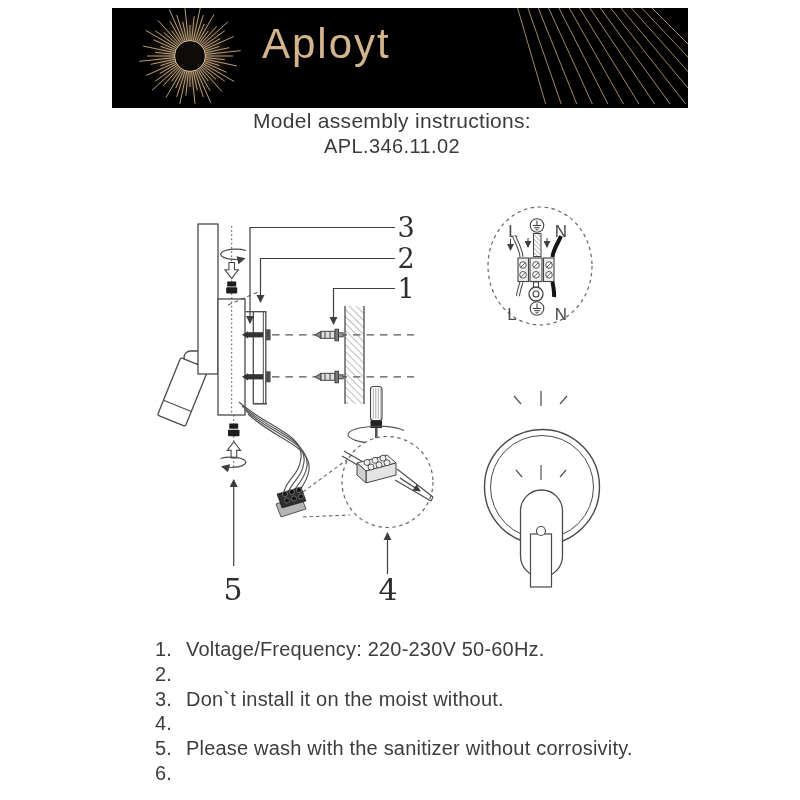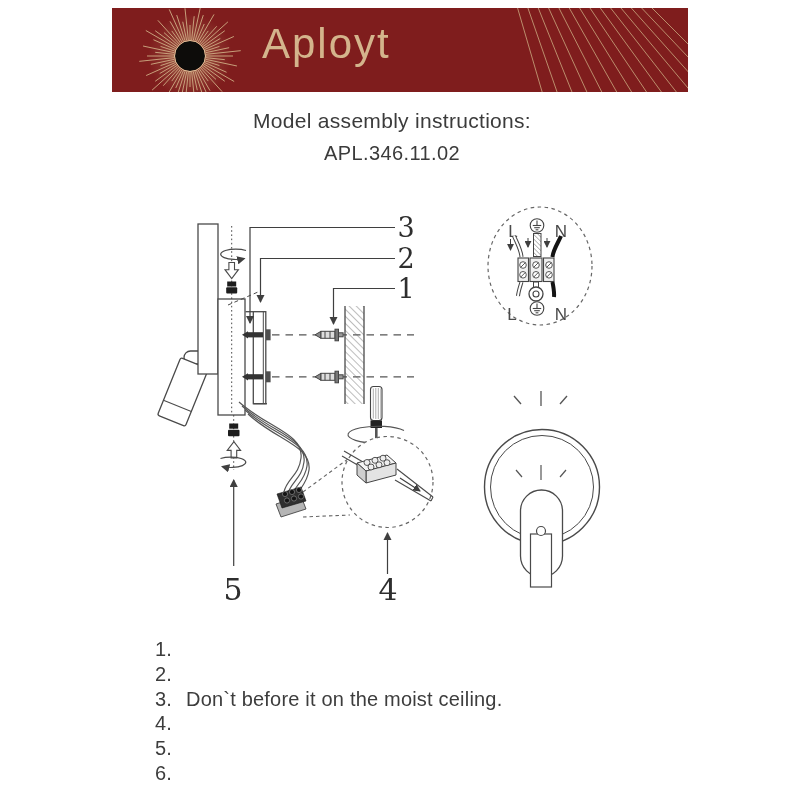--- a/index.html
+++ b/index.html
@@ -1,23 +1,23 @@
 <!DOCTYPE html>
 <html><head>
 <meta charset="utf-8">
 <style>
   *{margin:0;padding:0;box-sizing:border-box}
   html,body{width:800px;height:800px;background:#fff;font-family:"Liberation Sans",sans-serif;overflow:hidden}
   .page{position:relative;width:800px;height:800px;background:#fff}
-  .banner{position:absolute;left:112px;top:8px;width:576px;height:84px;background:#7f1d1d;overflow:hidden}
+  .banner{position:absolute;left:112px;top:8px;width:576px;height:100px;background:#000000;overflow:hidden}
   .banner svg{position:absolute;left:0;top:0}
   .brand{position:absolute;left:150px;top:12px;font-size:42px;letter-spacing:2px;color:#d4b48c;font-weight:400}
   .title-block{position:absolute;left:0;top:109px;width:784px;text-align:center;color:#3b3b3b}
   .title-line1{font-size:21px;letter-spacing:.3px}
-  .title-line2{font-size:20px;margin-top:9px;letter-spacing:.4px}
+  .title-line2{font-size:20px;margin-top:2px;letter-spacing:.4px}
   .diagram{position:absolute;left:0;top:0;width:800px;height:800px}
   .instructions{position:absolute;left:146px;top:637px;width:560px;color:#3d3d3d}
   .inst-row{display:flex;font-size:20px;line-height:24.8px;letter-spacing:.2px}
   .inst-num{width:26px;text-align:right;flex:0 0 26px}
   .inst-text{margin-left:14px;white-space:nowrap}
   text{font-family:"Liberation Sans",sans-serif}
   .partnum{font-family:"DejaVu Serif",serif;fill:#2e2e2e}
 </style>
 </head>
 <body>
@@ -359,31 +359,33 @@
       </g>
       <rect x="520.5" y="490" width="42" height="87" rx="21" fill="#fff" stroke="#4a4a4a" stroke-width="1.3"></rect>
       <rect x="530.5" y="534" width="21" height="53" fill="#fff" stroke="#4a4a4a" stroke-width="1.2"></rect>
       <circle cx="541" cy="531" r="4.5" fill="#fff" stroke="#4a4a4a" stroke-width="1.2"></circle>
     </g>
   </svg>
 
   <div class="instructions">
     <div class="inst-row">
       <span class="inst-num">1.</span>
+      <span class="inst-text">Voltage/Frequency: 220-230V 50-60Hz.</span>
     </div>
     <div class="inst-row">
       <span class="inst-num">2.</span>
     </div>
     <div class="inst-row">
       <span class="inst-num">3.</span>
-      <span class="inst-text">Don`t before it on the moist ceiling.</span>
+      <span class="inst-text">Don`t install it on the moist without.</span>
     </div>
     <div class="inst-row">
       <span class="inst-num">4.</span>
     </div>
     <div class="inst-row">
       <span class="inst-num">5.</span>
+      <span class="inst-text">Please wash with the sanitizer without corrosivity.</span>
     </div>
     <div class="inst-row">
       <span class="inst-num">6.</span>
     </div>
   </div>
 </div>
 
 </body></html>

